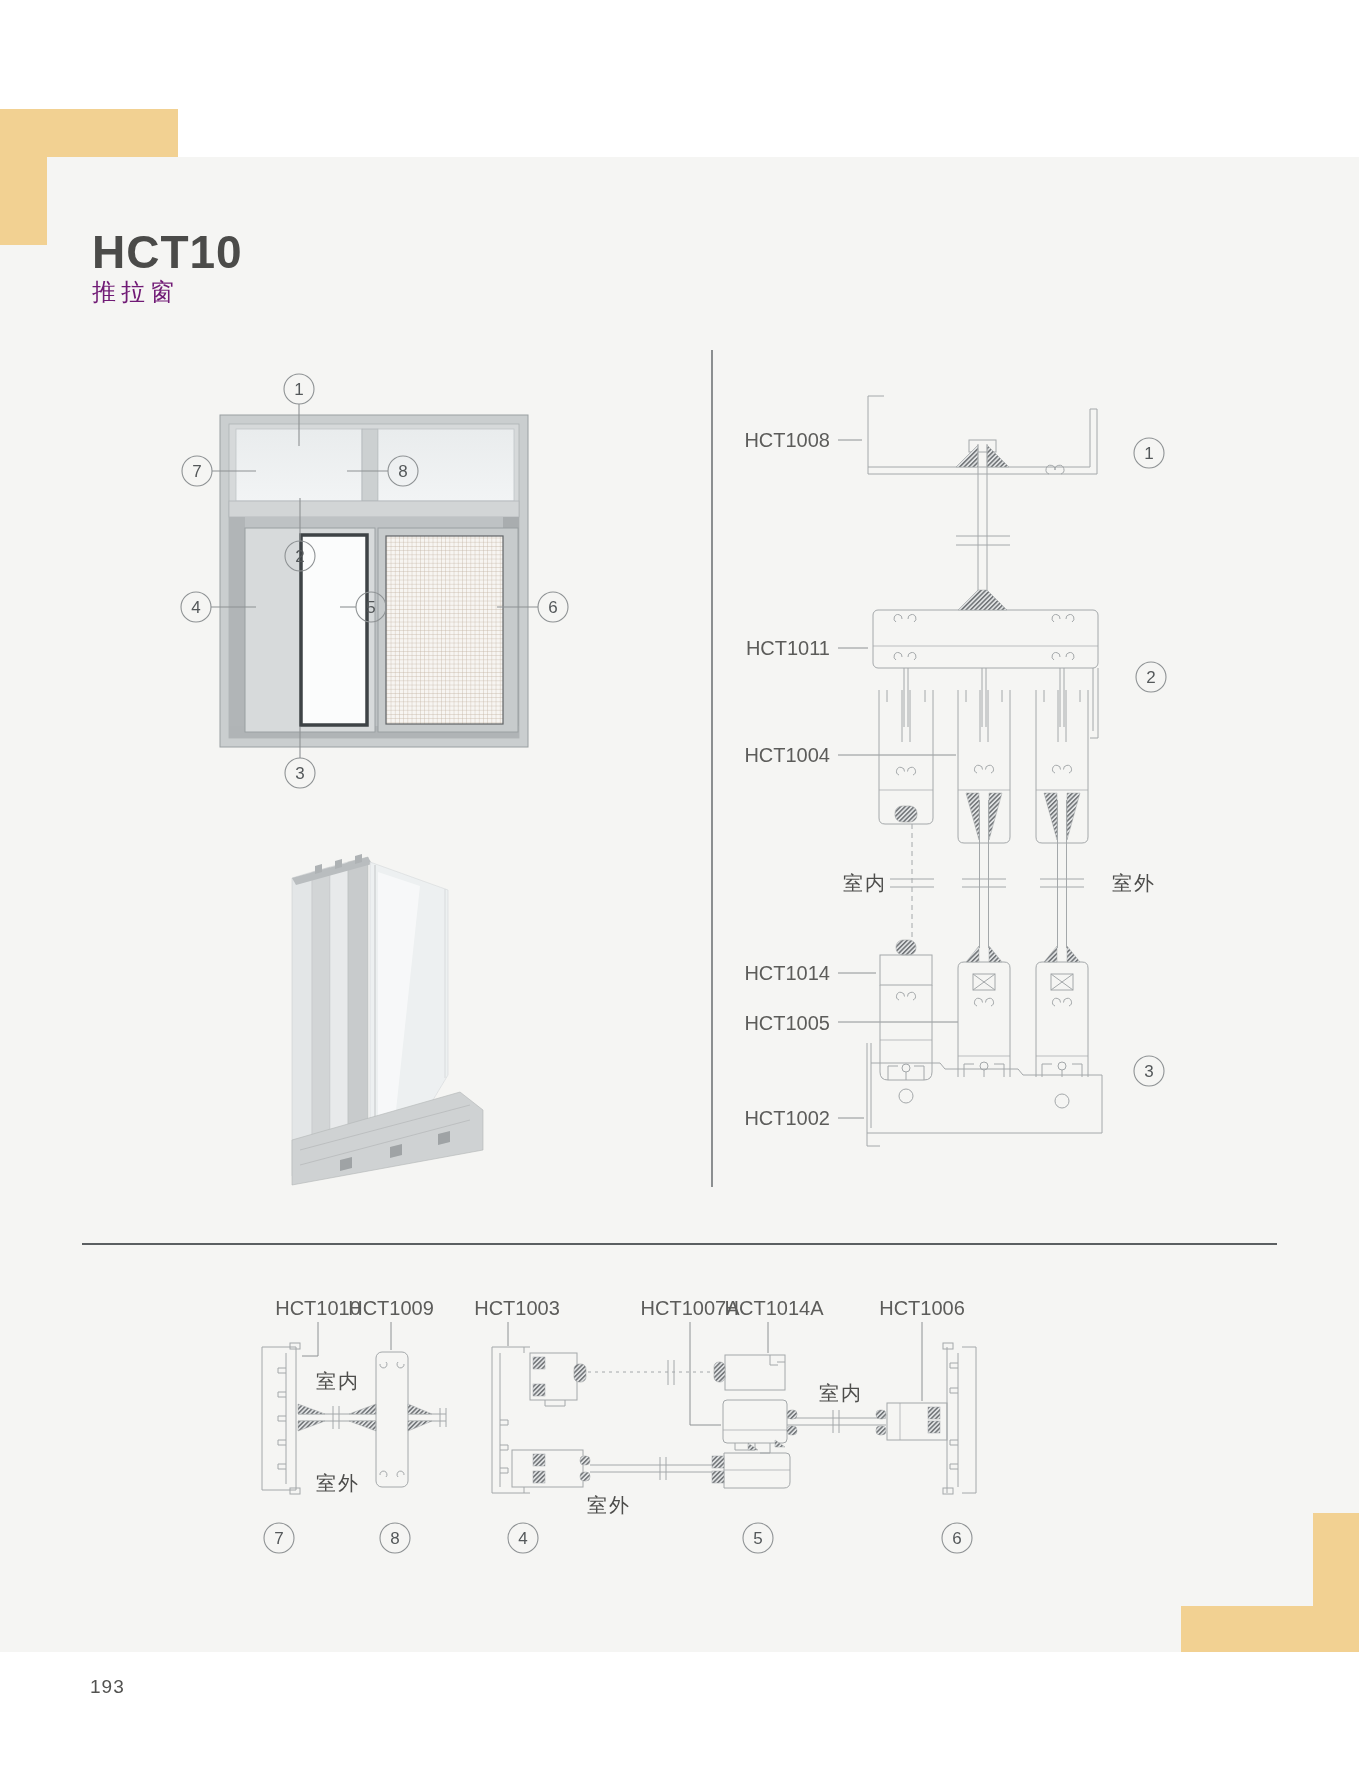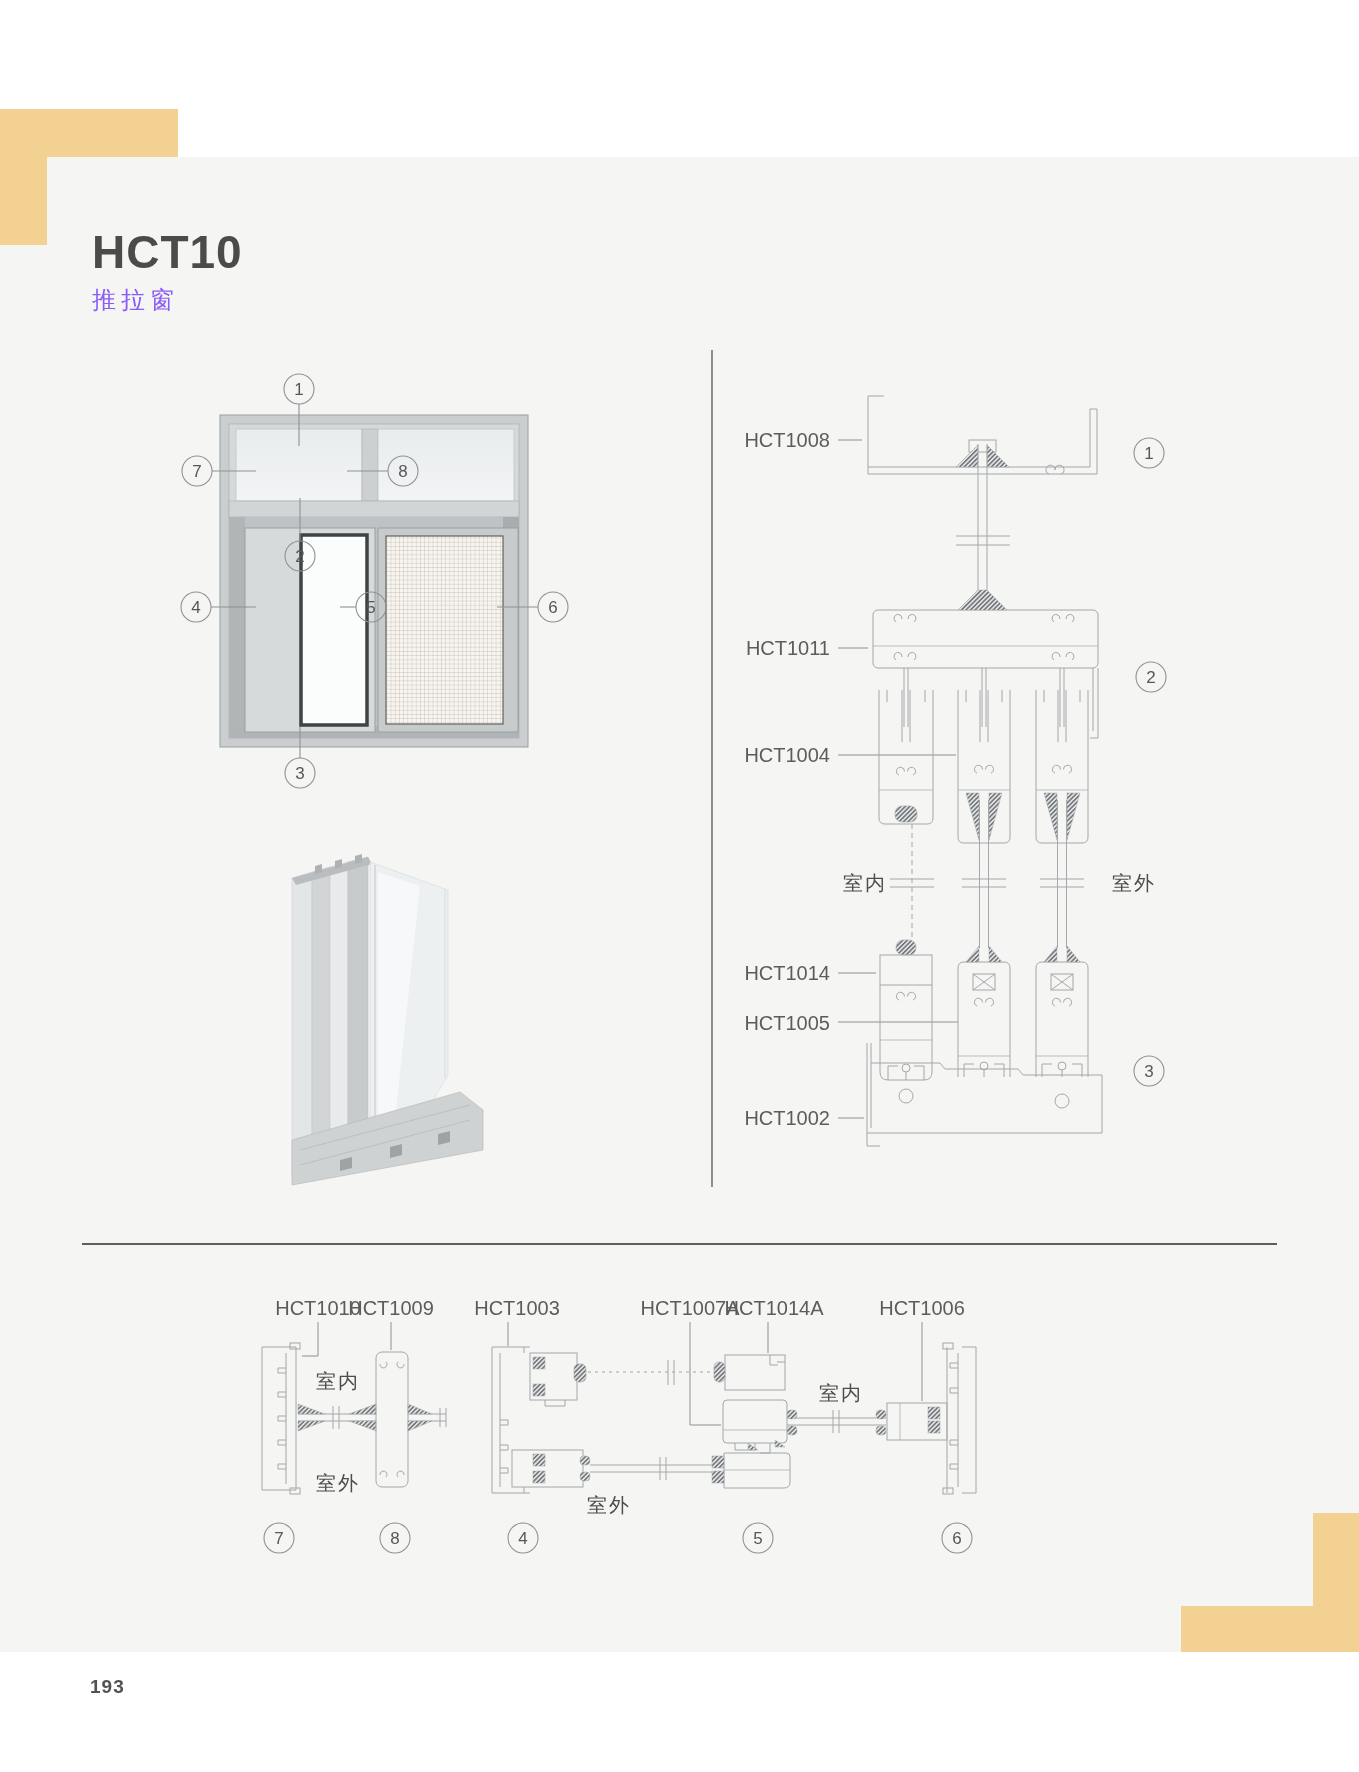--- a/index.html
+++ b/index.html
@@ -8,23 +8,23 @@
   .abs { position:absolute; }
   #stage { position:relative; width:1359px; height:1772px; background:#ffffff;padding-left:8px; }
   .panel { left:0; top:157px; width:1359px; height:1495px; background:#f5f5f3; }
   .accent { background:#f2d192; }
   .accent-tl-h { left:0; top:109px; width:178px; height:48px; }
   .accent-tl-v { left:0; top:109px; width:47px; height:136px; }
   .accent-br-v { left:1313px; top:1513px; width:46px; height:139px; }
   .accent-br-h { left:1181px; top:1606px; width:178px; height:46px; }
   .title-block { left:92px; top:228px; color:#4b4b49; }
   .title-block h1 { font-size:46px; line-height:48px; font-weight:bold; letter-spacing:1px; color:#4b4b49; }
-  .title-block .sub { font-size:24px; margin-top:8px; letter-spacing:5px; color:#8b5cf6; }
+  .title-block .sub { font-size:24px; letter-spacing:5px; color:#701a75; }
   .h-divider { left:82px; top:1243px; width:1195px; height:2px; background:#5b5f61; }
-  .page-number { left:90px; top:1676px; font-size:19px; font-weight:bold; color:#525250; letter-spacing:1px; }
+  .page-number { left:90px; top:1676px; font-size:19px; font-weight:normal; color:#525250; letter-spacing:1px; }
   svg text { font-family:"Liberation Sans","DejaVu Sans",sans-serif; }
   .lbl { fill:#5c5c5a; font-size:20px; }
   .cn  { fill:#4d4d4b; font-size:20px; letter-spacing:2px; }
   .cnum { fill:#54585a; font-size:17px; }
 </style>
 </head>
 <body>
 
 <div id="stage">
 

